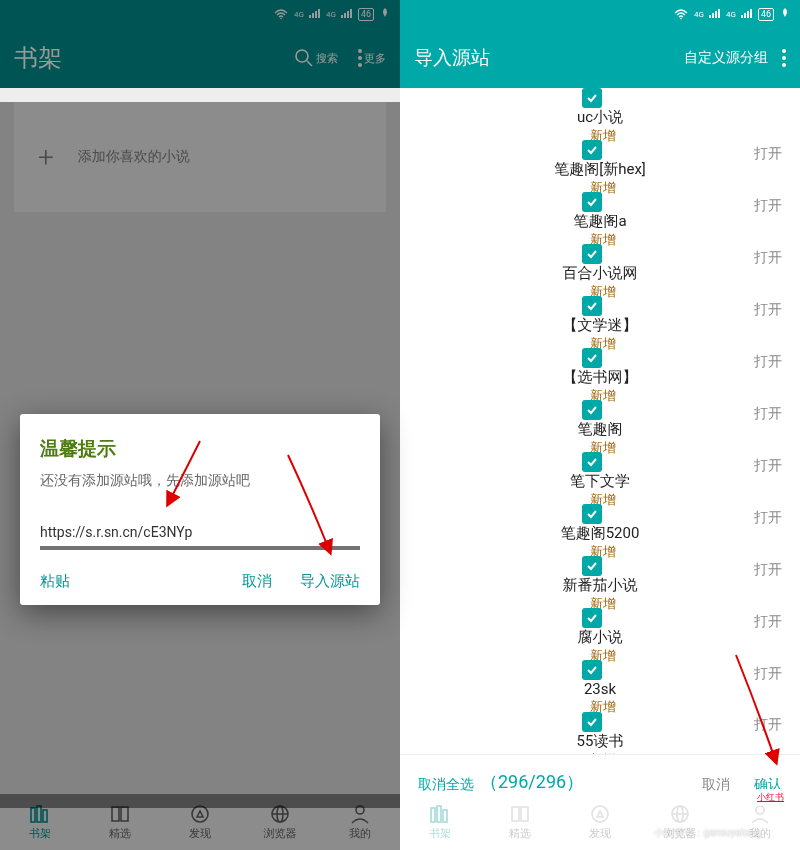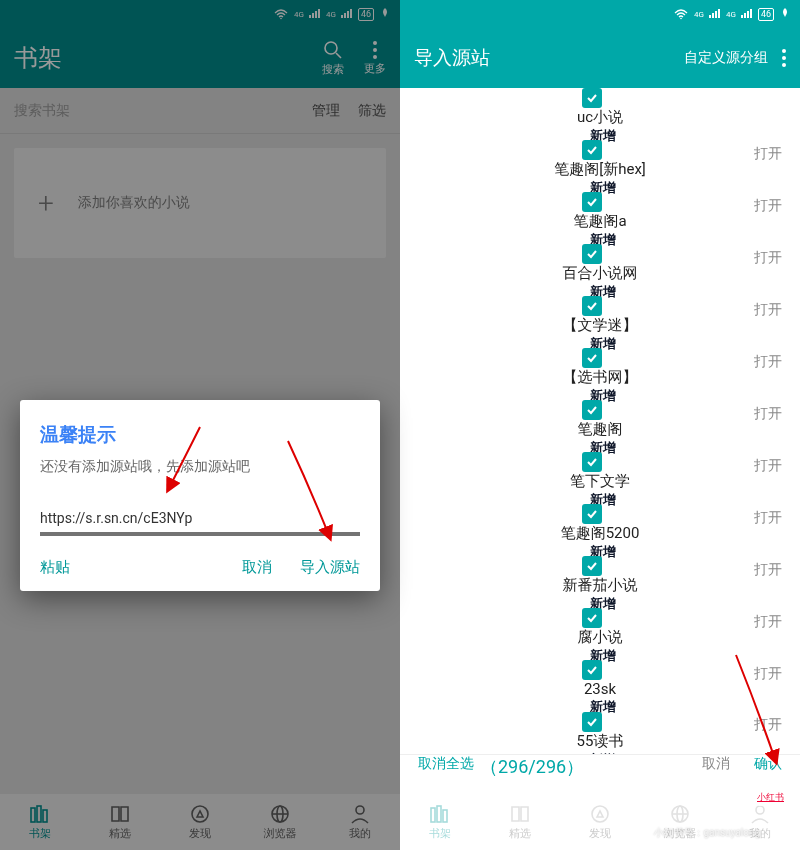--- a/index.html
+++ b/index.html
@@ -13,37 +13,37 @@
   .status-bar.dimmed { filter: brightness(0.6); }
   .signal-group { display:flex; align-items:center; gap:4px; }
   .status-icon { display:inline-flex; align-items:center; }
   .batt-box { border:1px solid #fff; border-radius:2px; padding:0 2px; font-size:9px; line-height:11px; }
 
   
   .app-header { height: 60px; background: #008c8c; display: flex; align-items: center; justify-content: space-between; padding: 0 14px; color: #fff; }
   .app-header.dimmed { filter: brightness(0.6); }
   .header-title { font-size: 24px; font-weight: 400; }
   .header-actions { display: flex; align-items: center; gap: 20px; }
-  .header-action { display:flex; flex-direction:column; align-items:center; gap:2px; color:#fff; }
+  .header-action { display:flex; flex-direction:row; align-items:center; gap:2px; color:#fff; }
   .header-action .lbl { font-size: 11px; }
 
   
   .left-body { position: relative; height: calc(850px - 28px - 60px - 56px); background: #eeeeee; }
   .dim-overlay { position:absolute; inset:0; background: rgba(0,0,0,0.45); z-index:1; }
   .left-content { position:relative; padding: 0; }
   .search-row { display:flex; align-items:center; height:46px; padding:0 14px; gap:18px; border-bottom:1px solid #ddd; }
   .search-ph { color:#aaa; font-size:14px; }
   .row-btn { color:#555; font-size:14px; }
   .add-card { margin:14px; background:#fff; height:110px; display:flex; align-items:center; padding:0 24px; gap:24px; border-radius:2px; }
   .plus { font-size:28px; color:#888; font-weight:300; }
   .add-text { font-size:14px; color:#888; }
 
   
   .dialog { position:absolute; left:20px; right:20px; top:312px; background:#fff; border-radius:3px; box-shadow:0 8px 30px rgba(0,0,0,.45); z-index:5; padding:22px 20px 14px; }
-  .dialog-title { font-size:19px; font-weight:600; color:#3b82f6; margin-bottom:10px; }
+  .dialog-title { font-size:19px; font-weight:600; color:#4d7c0f; margin-bottom:10px; }
   .dialog-msg { font-size:14px; color:#666; margin-bottom:30px; }
   .dialog-input { width:100%; border:none; border-bottom:4px solid #737373; font-size:14px; padding:4px 0 6px; outline:none; color:#333; }
   .dialog-actions { display:flex; justify-content:space-between; align-items:flex-start; margin-top:22px; }
   .dialog-actions .right { display:flex; gap:28px; }
   .dlg-btn { font-size:15px; color:#009898; font-weight:500; }
 
   
   .arrow { position:absolute; z-index:6; pointer-events:none; }
 
   
@@ -59,25 +59,25 @@
   .r-title { font-size:19px; font-weight:500; }
   .r-head-right { display:flex; align-items:center; gap:14px; font-size:14px; }
   .dots { display:flex; flex-direction:column; gap:3px; }
   .dot { width:4px; height:4px; background:#fff; border-radius:50%; }
 
   
   .src-list { height: calc(850px - 28px - 60px - 40px - 56px); overflow:hidden; }
   .src-item { display:flex; align-items:center; height:52px; padding:0 18px;flex-direction:column; }
   .cbx { width:20px; height:20px; background:#00a8a8; border-radius:3px; display:flex; align-items:center; justify-content:center; margin-right:16px; flex-shrink:0; }
   .src-name { font-size:15px; color:#222; }
-  .src-tag { font-size:13px; color:#0f172a; margin-left:6px;font-weight:bold; }
+  .src-tag { font-size:13px; color:#a16207; margin-left:6px; }
   .src-open { margin-left:auto; font-size:14px; color:#888; }
 
   
-  .r-toolbar { height:40px; display:flex; align-items:flex-start; padding:0 18px; gap:6px; border-top:1px solid #eee; }
+  .r-toolbar { height:40px; display:flex; align-items:flex-end; padding:0 18px; gap:6px; border-top:1px solid #eee; }
   .r-toolbar .tleft { color:#00a8a8; font-size:14px; }
   .r-toolbar .tcount { color:#00a8a8; font-size:18px; }
   .r-toolbar .tright { margin-left:auto; display:flex; gap:24px; }
   .r-toolbar .tbtn { font-size:14px; color:#888; }
   .r-toolbar .tbtn.primary { color:#00a8a8; }
 
   .r-status { background:#00a8a8; }
 
   
   .watermark { position:absolute; right:10px; bottom:44px; background:rgba(255,255,255,.9); border-radius:10px; font-size:9px; padding:2px 6px; color:#e03;text-decoration:underline; }
@@ -130,25 +130,20 @@
             <div class="dot"></div>
             <div class="dot"></div>
           </div>
         <span class="lbl">更多</span>
       </div>
     </div>
   </div>
 
   <div class="left-body">
     <div class="left-content">
-      <div class="search-row">
-        <span class="search-ph" style="flex:1">搜索书架</span>
-        <span class="row-btn">管理</span>
-        <span class="row-btn">筛选</span>
-      </div>
       <div class="add-card">
         <span class="plus">+</span>
         <span class="add-text">添加你喜欢的小说</span>
       </div>
     </div>
     <div class="dim-overlay"></div>
 
     <div class="dialog">
       <div class="dialog-title">温馨提示</div>
       <div class="dialog-msg">还没有添加源站哦，先添加源站吧</div>

